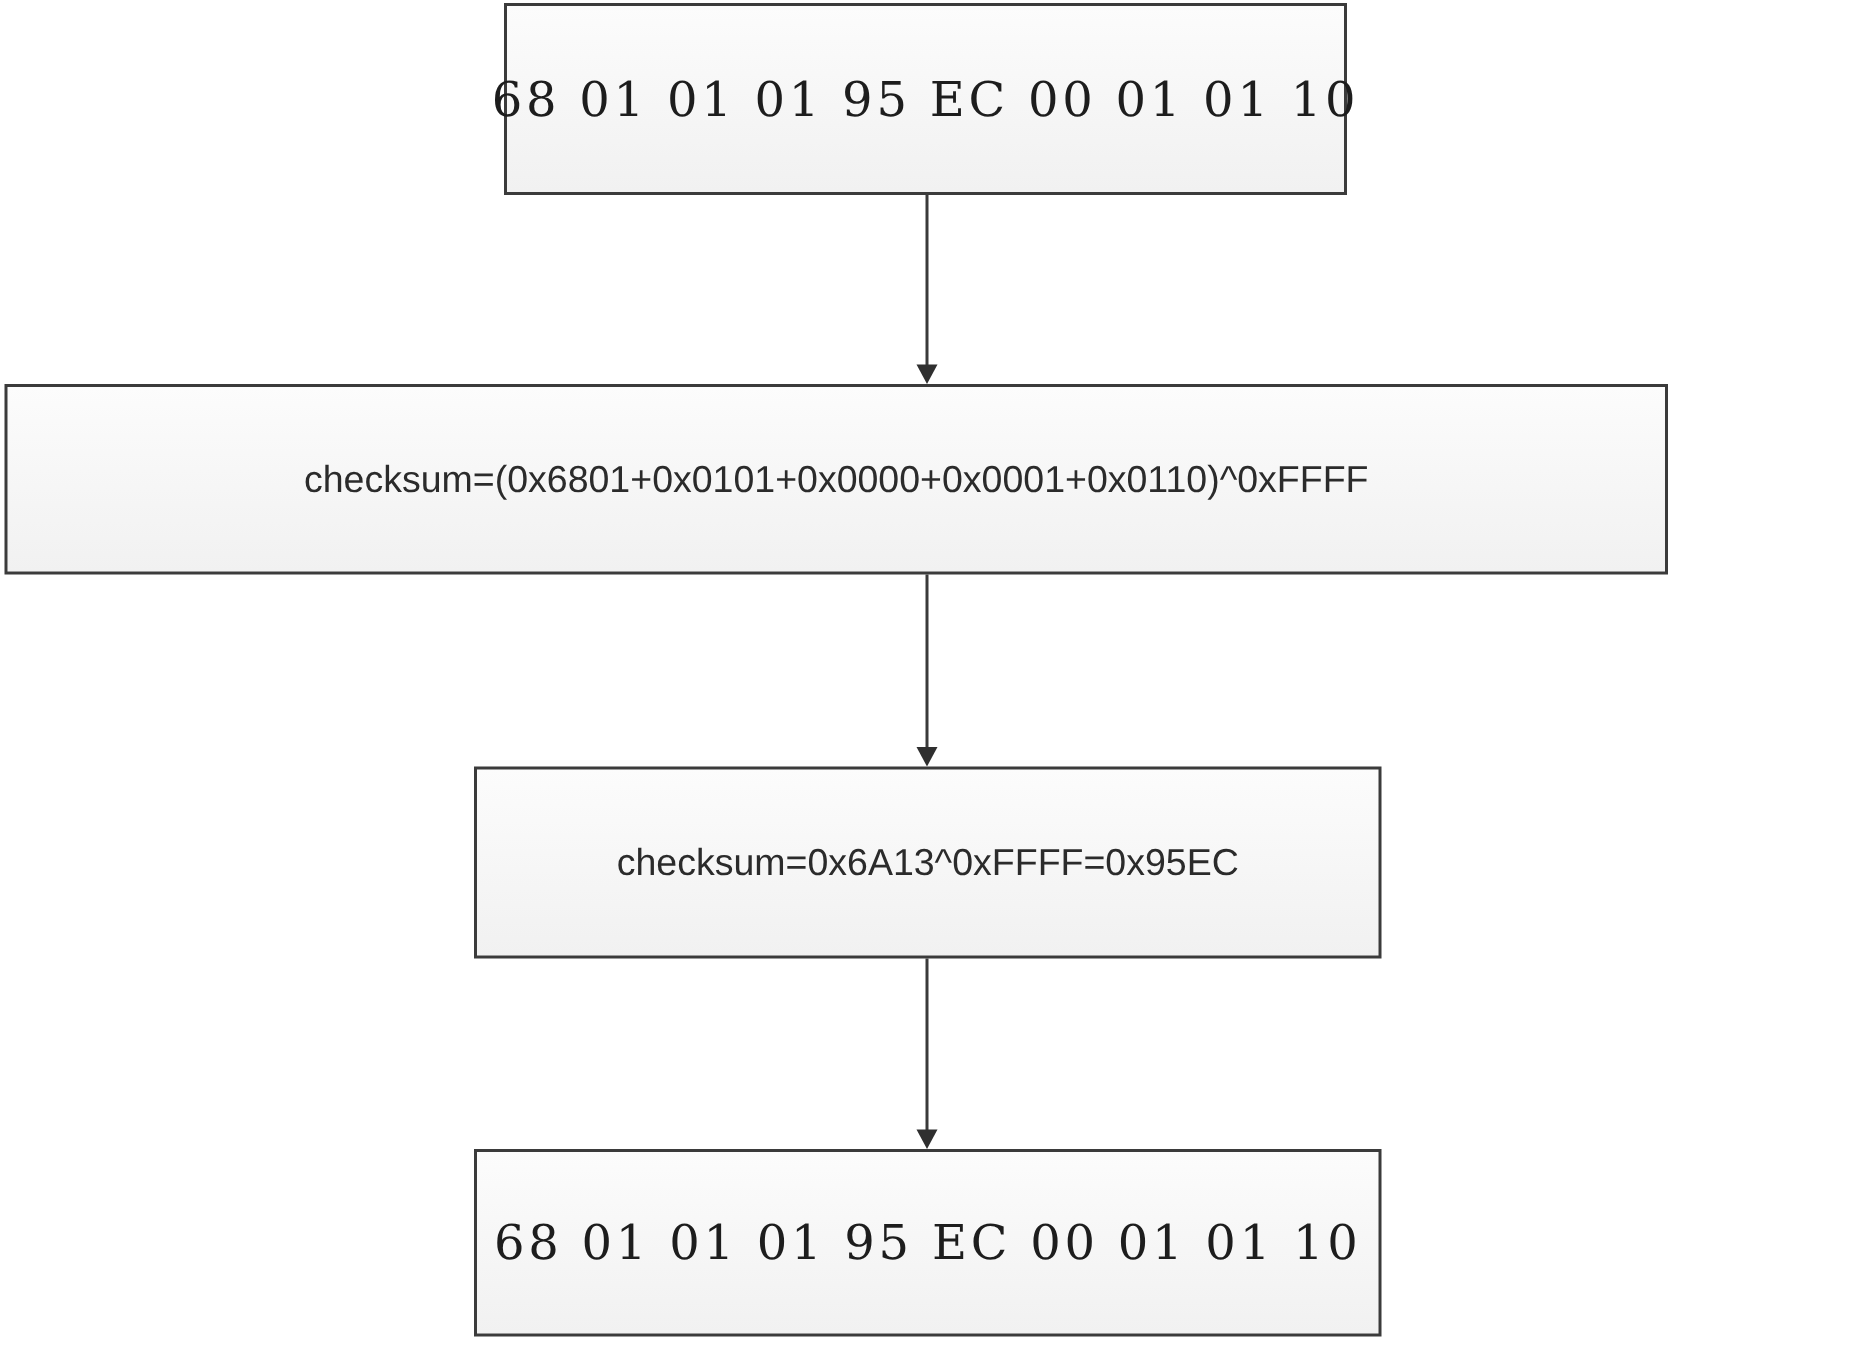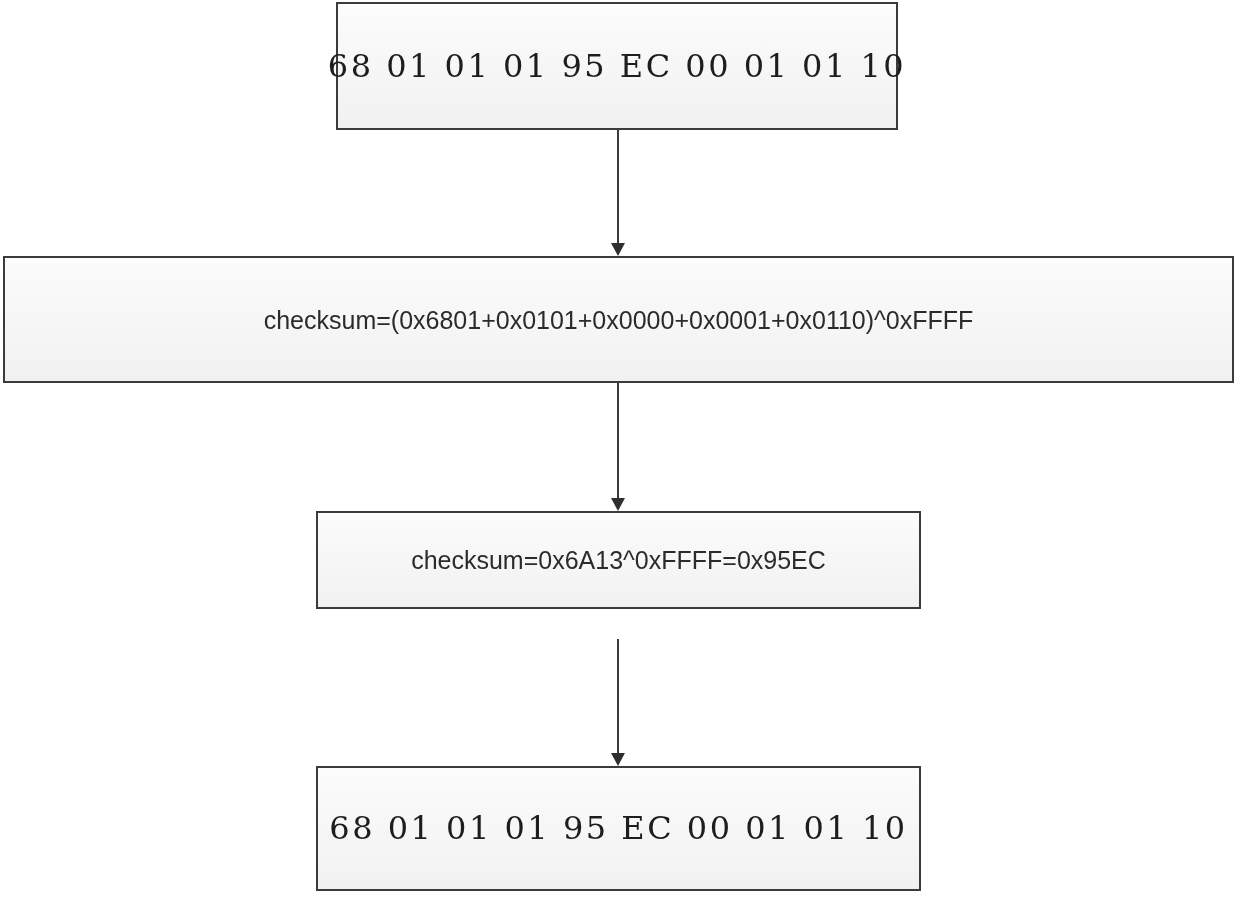--- a/index.html
+++ b/index.html
@@ -48,22 +48,22 @@
   
   .formula .node-label {
     font-family: "Liberation Sans", "DejaVu Sans", sans-serif;
     font-size: 25px;
     letter-spacing: 0px;
     color: #2b2b2b;
   }
 
   
   #node-packet-in   { left: 336px; top: 2px;   width: 562px; height: 128px; }
-  #node-checksum-expr { left: 3px;  top: 256px; width: 1231px; height: 127px; }
-  #node-checksum-result { left: 316px; top: 511px; width: 605px; height: 98px; }
+  #node-checksum-expr { left: 3px;  top: 256px; width: 1109px; height: 127px; }
+  #node-checksum-result { left: 316px; top: 511px; width: 605px; height: 128px; }
   #node-packet-out  { left: 316px; top: 766px; width: 605px; height: 125px; }
 
   
   .edge {
     position: absolute;
     width: 14px;
   }
   .edge .edge-line {
     position: absolute;
     left: 6px;

